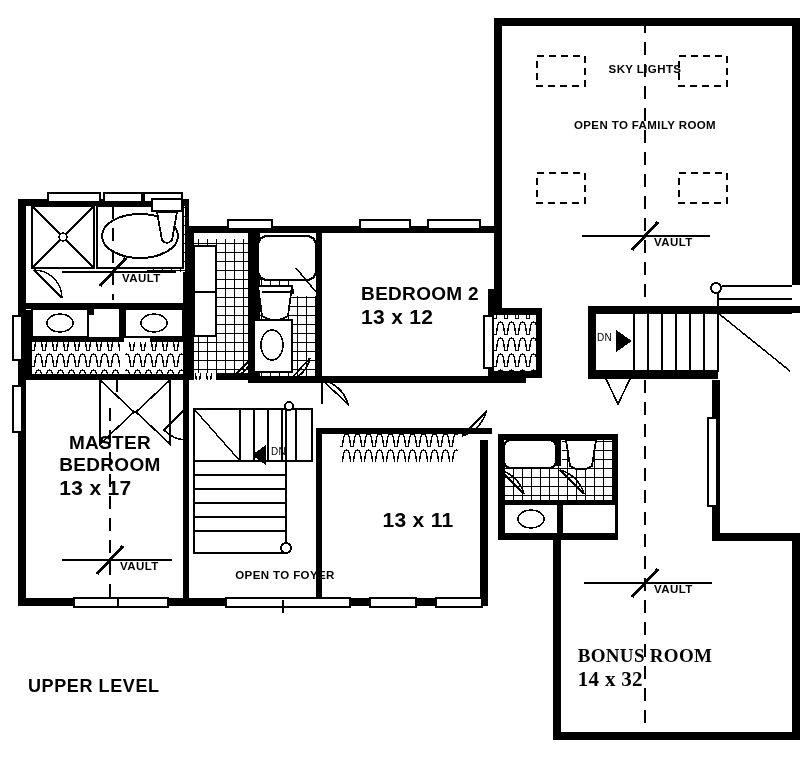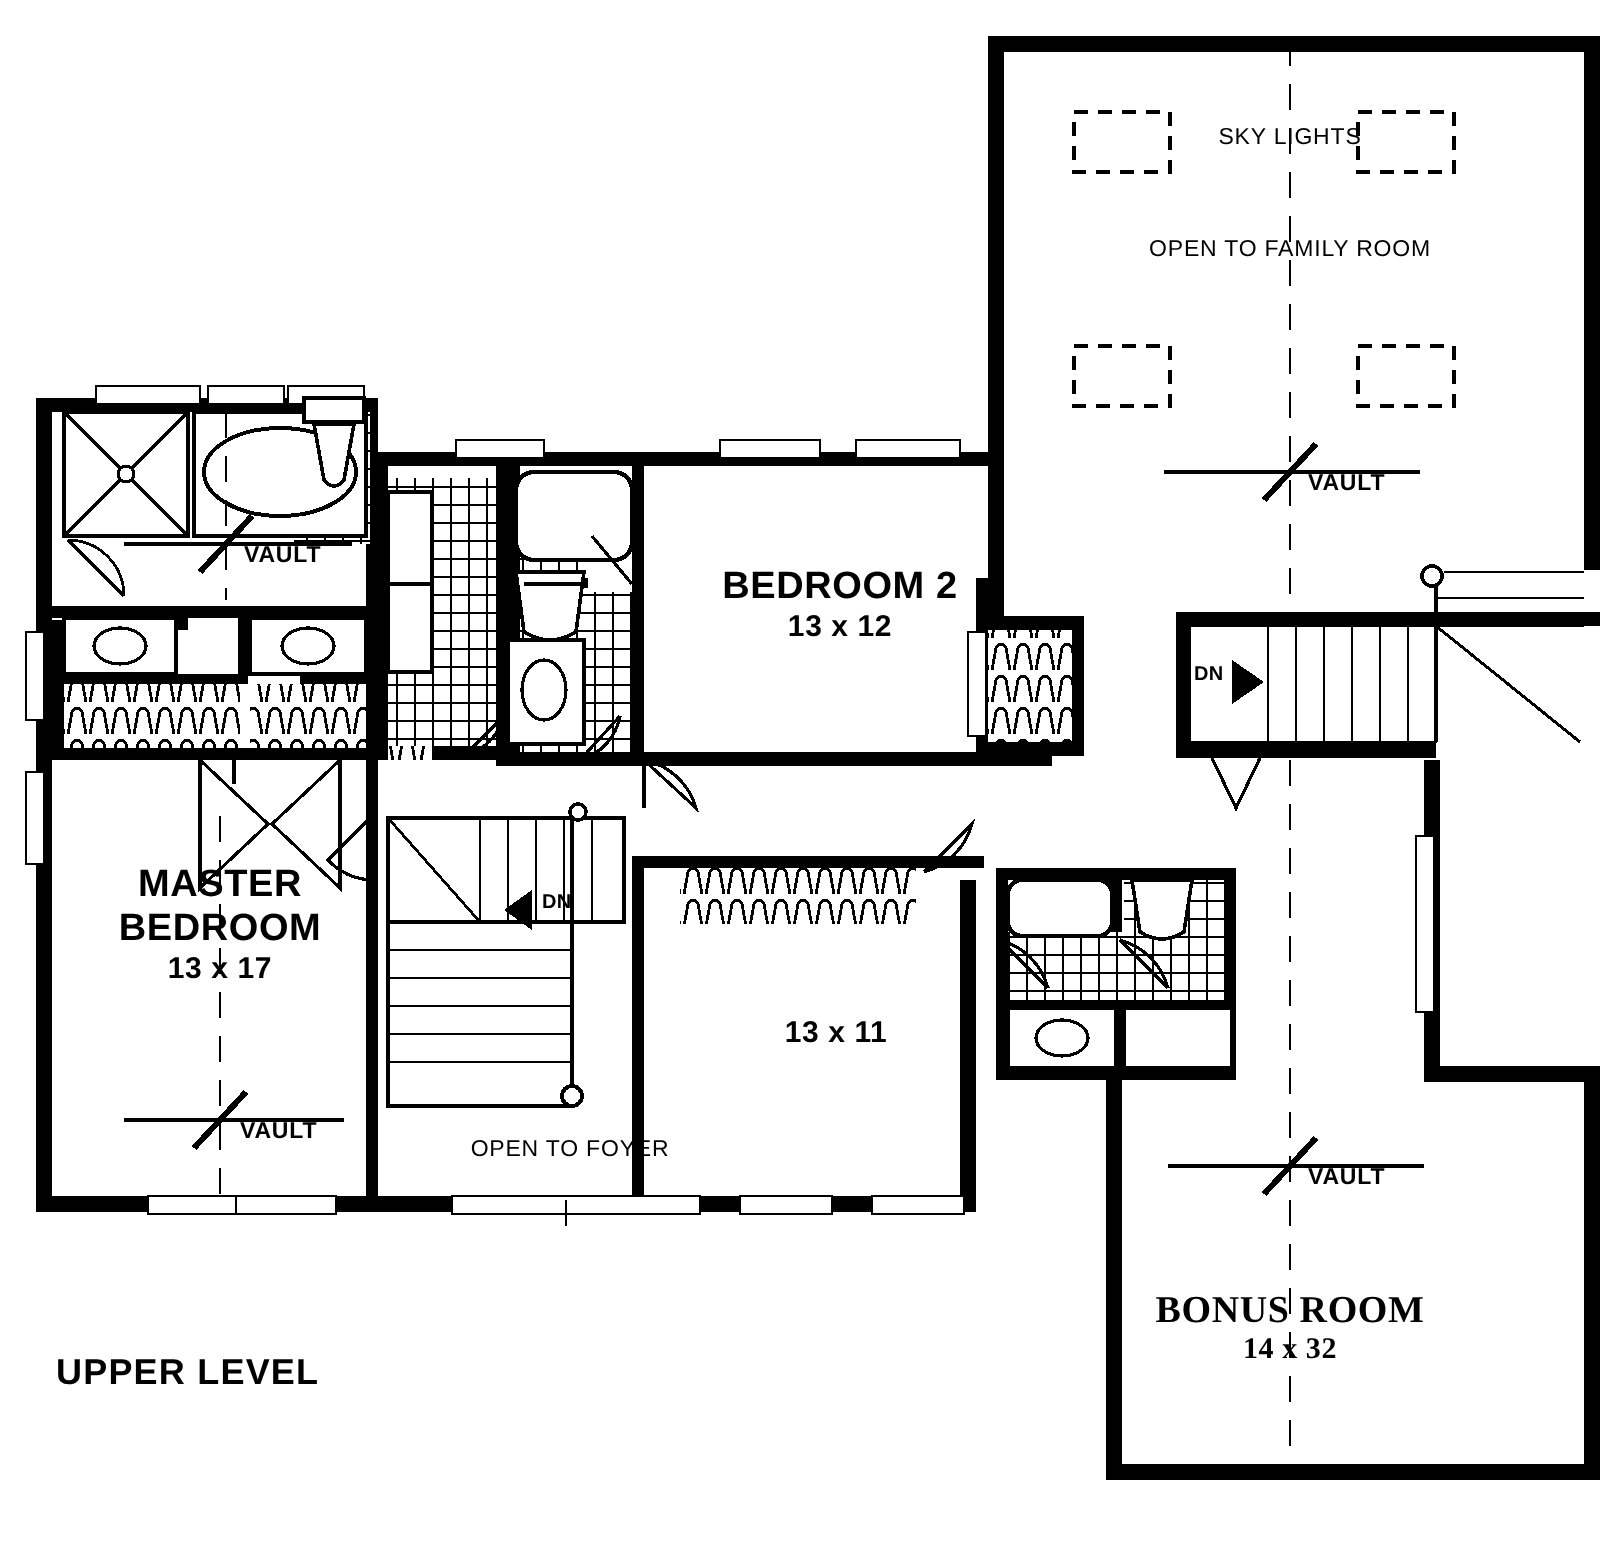--- a/index.html
+++ b/index.html
@@ -24,36 +24,36 @@
     letter-spacing:0px;
   }
   .room-name{
     font-weight:bold;
     font-size:19px;
     letter-spacing:0.3px;
     text-align:center;
   }
   .room-dim{
     font-weight:bold;
-    font-size:15px;
-    text-align:center;
+    font-size:21px;
+    text-align:left;
   }
   .note{
     font-size:11.5px;
-    font-weight:normal;
+    font-weight:bold;
     letter-spacing:0.4px;
   }
   .vault-label{
     font-size:11.5px;
     font-weight:bold;
     letter-spacing:0.4px;
   }
   .dn-label{
     font-size:10px;
-    font-weight:bold;
+    font-weight:normal;
     letter-spacing:0.2px;
   }
   .sheet-title{
     font-size:18px;
     font-weight:bold;
     letter-spacing:0.6px;
   }
   .centered{transform:translateX(-50%);}
 </style>
 </head>

